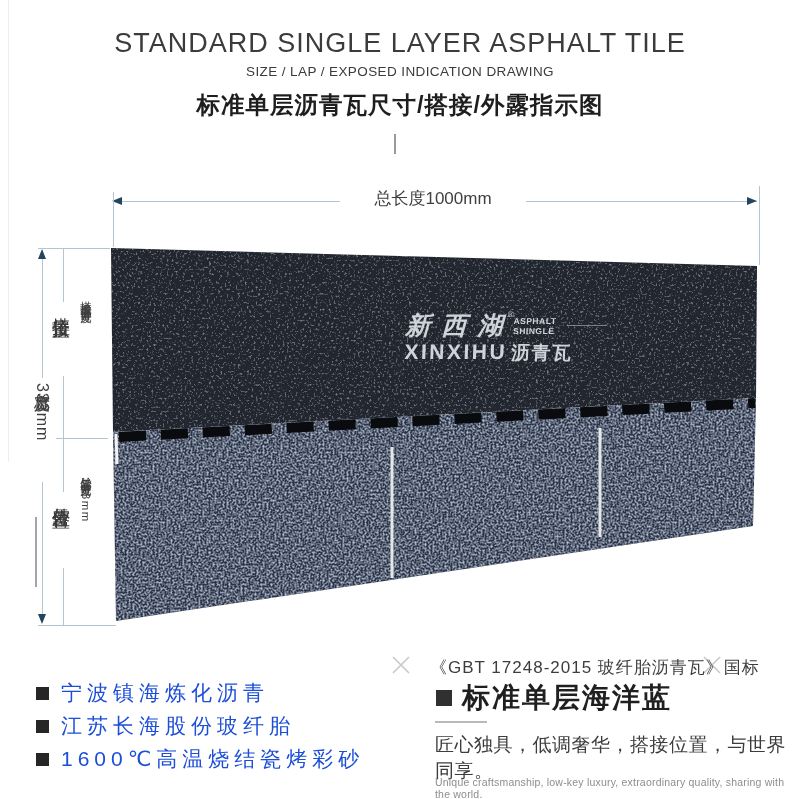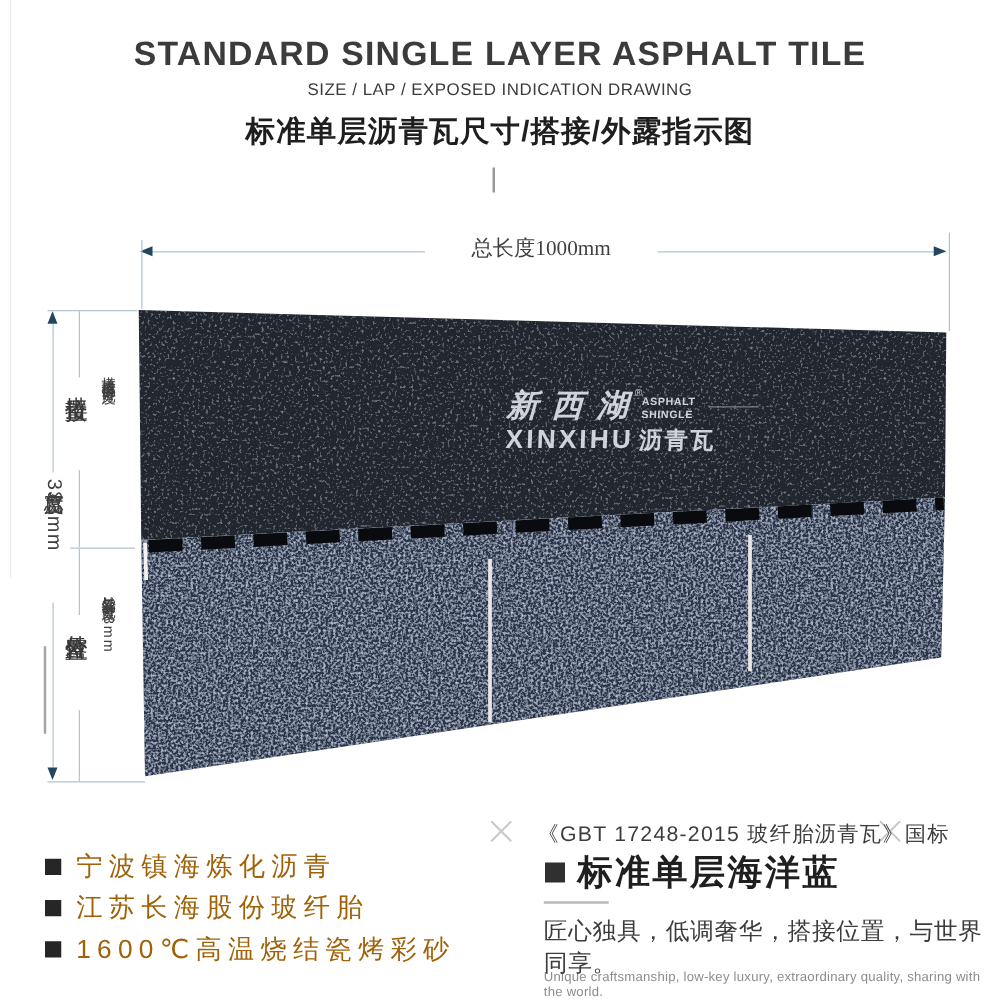--- a/index.html
+++ b/index.html
@@ -4,39 +4,39 @@
 <style>
   html,body{margin:0;padding:0;}
   body{
     width:800px;height:799px;position:relative;background:#ffffff;
     font-family:"Liberation Sans","DejaVu Sans",sans-serif;
     overflow:hidden;color:#333;
   }
   .abs{position:absolute;}
   
   .title-en{left:0;right:0;top:28px;text-align:center;font-size:27px;
-    letter-spacing:1px;color:#3b3b3b;font-weight:700;}
+    letter-spacing:1px;color:#3b3b3b;font-weight:400;}
   .subtitle-en{left:0;right:0;top:64px;text-align:center;font-size:13.5px;
     letter-spacing:.4px;color:#3b3b3b;}
   .title-cn{left:0;right:0;top:89px;text-align:center;font-size:23.5px;
     font-weight:700;color:#1e1e1e;letter-spacing:1px;}
   .title-tick{left:394px;top:134px;width:2px;height:20px;background:#9a9a9a;}
   .page-edge{left:8px;top:0;width:1px;height:462px;background:#ededed;}
 
   
   .dline{background:#b3c5cf;}
   .h1{height:1px;} .w1{width:1px;}
   .arr{width:0;height:0;}
   .arr-left {border-top:4.5px solid transparent;border-bottom:4.5px solid transparent;border-right:10px solid #24455e;}
   .arr-right{border-top:4.5px solid transparent;border-bottom:4.5px solid transparent;border-left:10px solid #24455e;}
   .arr-up   {border-left:4.5px solid transparent;border-right:4.5px solid transparent;border-bottom:10px solid #24455e;}
   .arr-down {border-left:4.5px solid transparent;border-right:4.5px solid transparent;border-top:10px solid #24455e;}
   .dim-label{color:#3f3f3f;}
   .vtext{writing-mode:vertical-rl;text-orientation:mixed;}
-  .lbl-top-dim{left:340px;top:187px;width:186px;text-align:center;font-size:17px;font-family:Liberation Serif, serif;}
+  .lbl-top-dim{left:340px;top:187px;width:186px;text-align:center;font-size:17px;}
   .lbl-total-width{left:32px;top:380px;width:20px;font-size:16px;letter-spacing:1px;}
   .lbl-lap-pos{left:53px;top:303px;width:20px;font-size:18px;letter-spacing:1px;color:#383838;}
   .lbl-exp-pos{left:53px;top:494px;width:20px;font-size:18px;letter-spacing:1px;color:#383838;}
   .lbl-lap-cover{left:79px;top:292px;width:14px;font-size:11.5px;letter-spacing:1.5px;color:#3c3c3c;}
   .lbl-exp-width{left:79px;top:468px;width:14px;font-size:11.5px;letter-spacing:1.5px;color:#3c3c3c;}
   .stray-line{left:35px;top:517px;width:2px;height:70px;background:#a5a5a5;}
 
   
   .tile-svg{left:105px;top:240px;}
   .tile-logo{left:405px;top:313px;width:175px;color:rgba(222,226,232,.92);
@@ -46,21 +46,21 @@
   .logo-reg{font-size:8px;margin:-2px 0 0 -6px;}
   .logo-stack{font-size:8.5px;font-weight:700;letter-spacing:.5px;margin-top:4px;line-height:1.15;}
   .logo-row2{margin-top:3px;display:flex;align-items:baseline;}
   .logo-en{font-size:21px;font-weight:700;letter-spacing:2.5px;}
   .logo-prod{font-size:18.5px;font-weight:700;margin-left:4px;letter-spacing:2px;}
   .logo-dash{left:567px;top:325px;width:40px;height:1px;background:rgba(195,200,208,.55);}
 
   
   .feature-row{left:36px;height:24px;display:flex;align-items:center;}
   .bullet-sq{width:13px;height:13px;background:#262626;flex:0 0 auto;}
-  .feature-text{margin-left:12px;font-size:21px;letter-spacing:5px;color:#a16207;}
+  .feature-text{margin-left:12px;font-size:21px;letter-spacing:5px;color:#1d4ed8;}
   .gbt-text{left:430px;top:656px;font-size:17px;letter-spacing:1px;color:#3d3d3d;}
   .cross{width:18px;height:18px;}
   .headline-sq{left:436px;top:690px;width:16px;height:16px;background:#303030;}
   .headline{left:462px;top:679px;font-size:28px;font-weight:700;letter-spacing:2px;color:#1f1f1f;}
   .headline-rule{left:435px;top:721px;width:52px;height:2px;background:#b9b9b9;}
   .slogan-cn{left:435px;top:732px;font-size:19px;color:#3c3c3c;letter-spacing:.5px;}
   .slogan-en{left:435px;top:760px;font-size:10.5px;color:#8d8d8d;letter-spacing:.2px;margin-top:16px;}
 </style>
 </head>
 <body>

